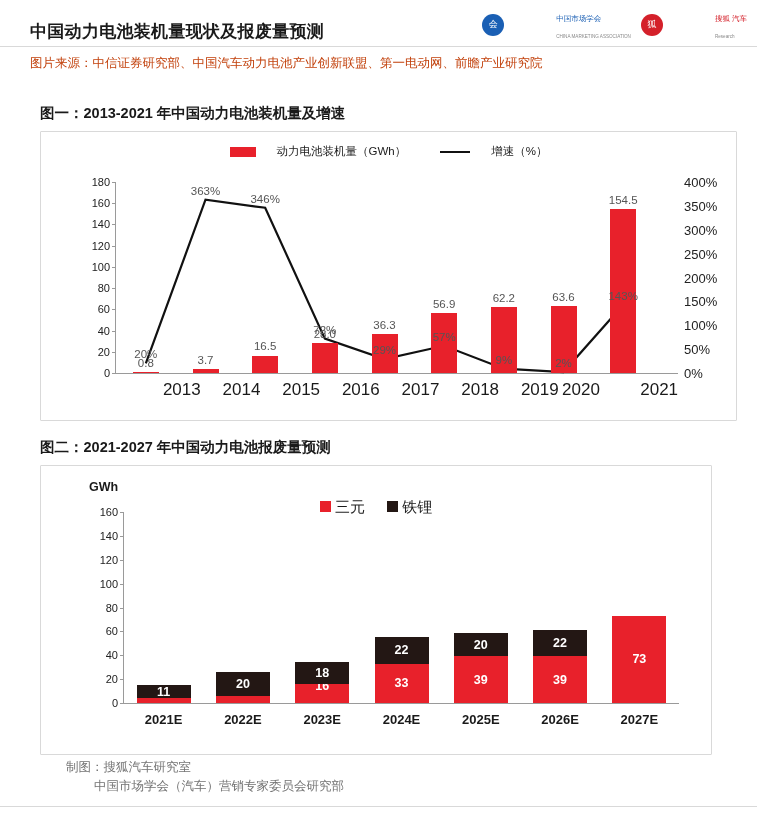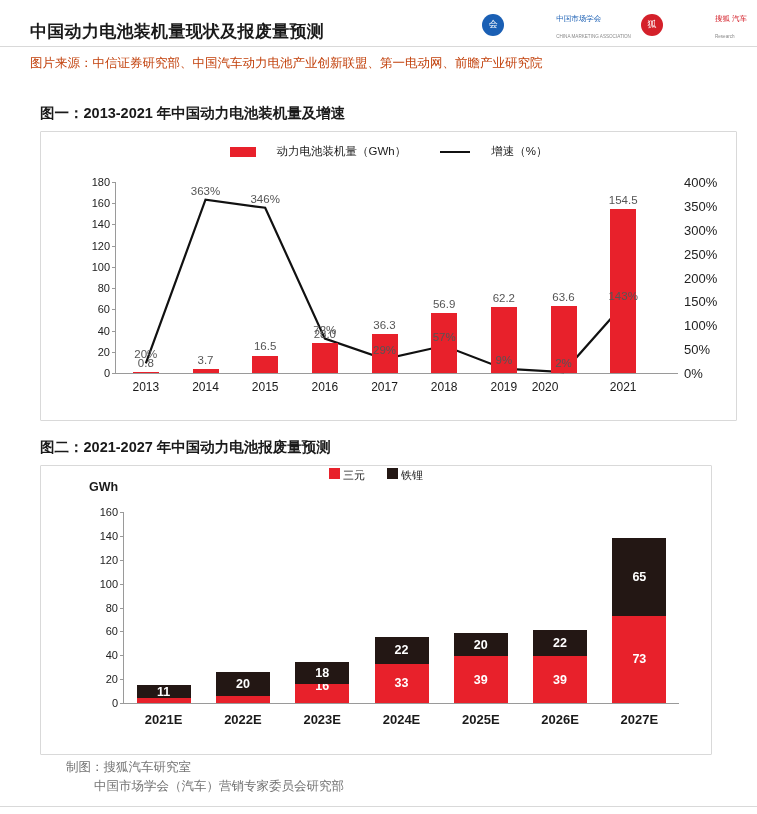--- a/index.html
+++ b/index.html
@@ -127,22 +127,23 @@
     padding-left: 6px;
     font-size: 13px;
     color: #222;
     white-space: nowrap;
   }
   .xtick {
     position: absolute;
     top: 100%;
     transform: translateX(-50%);
     margin-top: 7px;
-    font-size: 12px;
+    font-size: 17px;
     white-space: nowrap;
+    margin-left: 36px;
   }
   .bar {
     position: absolute;
     bottom: 0;
     background: #e8212b;
     width: 26px;
     transform: translateX(-50%);
   }
   .bar-label {
     position: absolute;
@@ -160,23 +161,23 @@
   }
   svg.overlay { position: absolute; inset: 0; overflow: visible; }
 
   
   .chart2 { position: relative; height: 290px; }
   .unit {
     position: absolute; left: 48px; top: 14px;
     font-size: 12.5px; font-weight: bold;
   }
   .legend2 {
-    position: absolute; top: 2px; left: 0; right: 0;
+    position: absolute; top: 32px; left: 0; right: 0;
     display: flex; justify-content: center; gap: 22px;
-    font-size: 11px; align-items: flex-end;
+    font-size: 15px; align-items: flex-end;
   }
   .sw-sq { width: 11px; height: 11px; display: inline-block; }
   .sw-sq.red { background: #e8212b; }
   .sw-sq.dark { background: #231714; }
 
   .plot2 {
     position: absolute;
     left: 82px;
     right: 32px;
     top: 46px;
@@ -388,23 +389,20 @@
             </div>
             <div class="seg dark" style="height: 26.2625px; bottom: 46.5562px;">
               <span class="seg-label">22</span>
             </div>
           </div>
           <div class="xtick2" style="left: 436.071px;">2026E</div>
           <div class="bar2" style="left: 515.357px; height: 164.738px;">
             <div class="seg red" style="height: 87.1437px;">
               <span class="seg-label">73</span>
             </div>
-            <div class="seg dark" style="height: 77.5938px; bottom: 87.1437px;">
-              <span class="seg-label">65</span>
-            </div>
           </div>
           <div class="xtick2" style="left: 515.357px;">2027E</div>
         </div>
     </div>
   </div>
 
   <div class="footer">
     <div>制图：搜狐汽车研究室</div>
     <div class="l2">中国市场学会（汽车）营销专家委员会研究部</div>
   </div>

